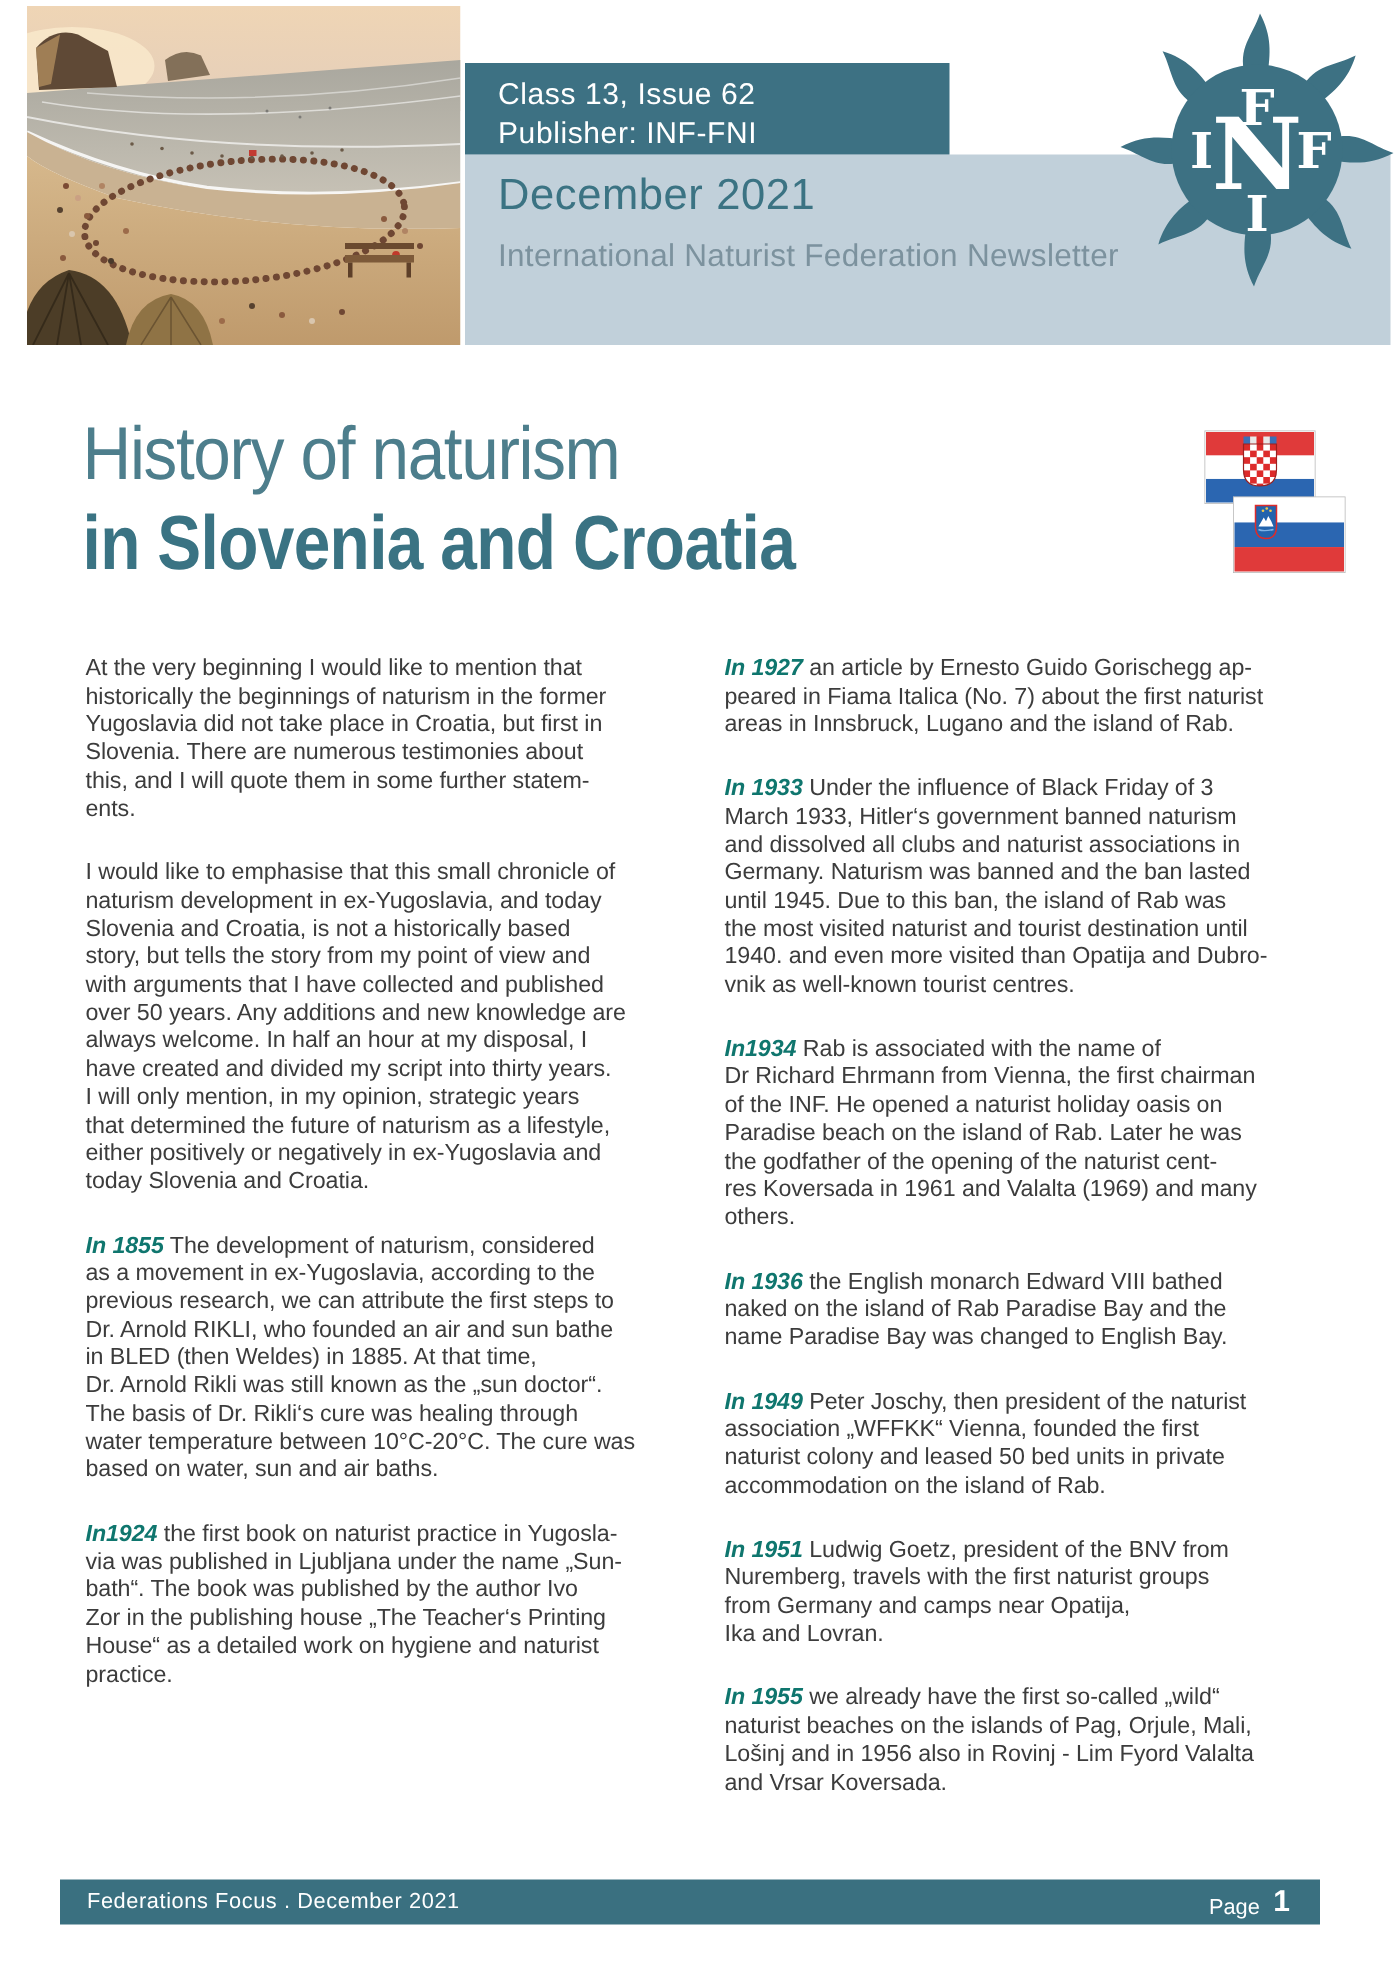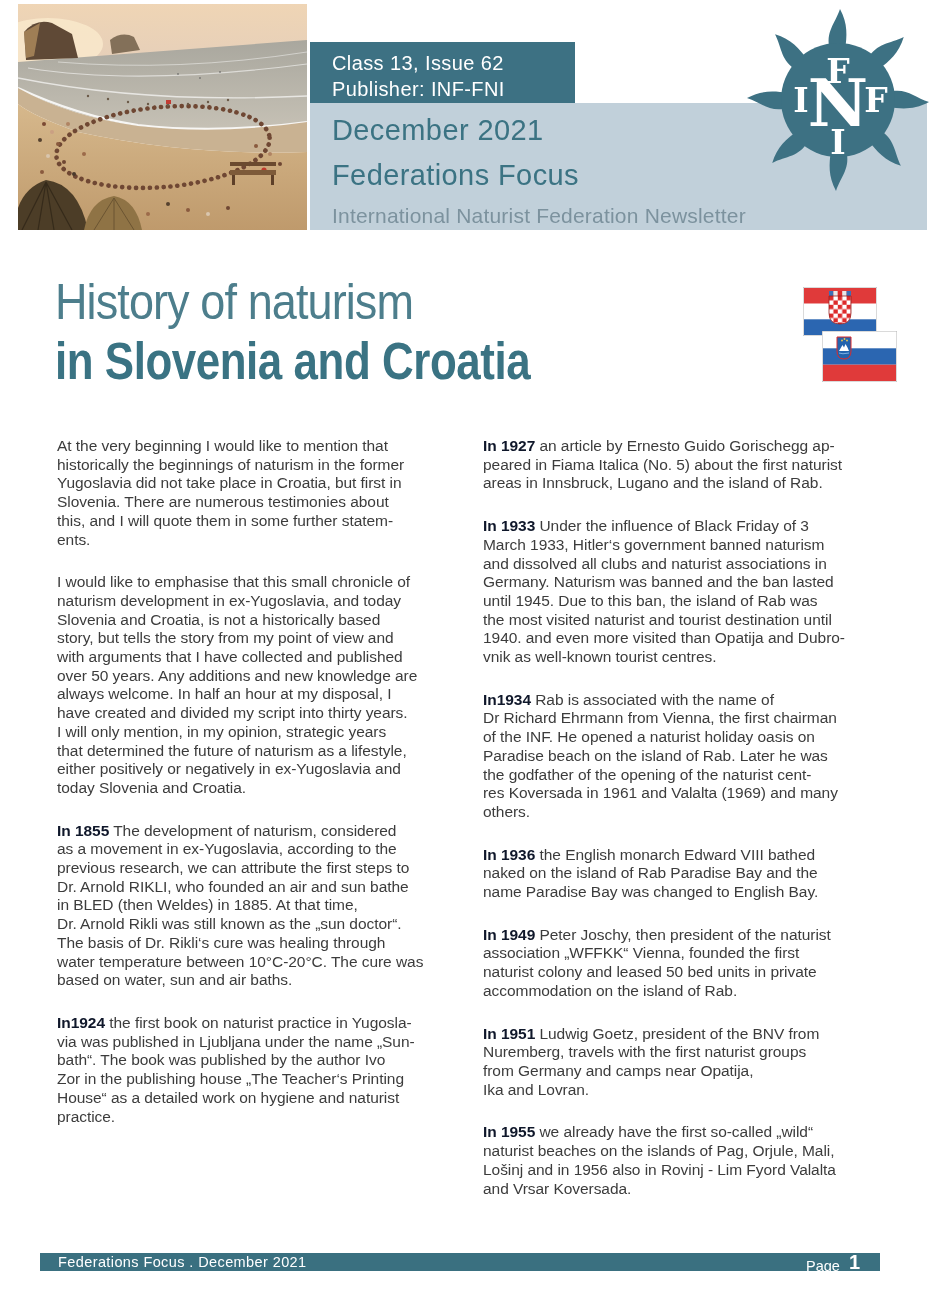--- a/index.html
+++ b/index.html
@@ -5,21 +5,21 @@
   html,body { margin:0; padding:0; background:#ffffff; }
   .page {
     position:relative; width:930px; height:1314px; background:#ffffff;
     font-family:"Liberation Sans", sans-serif; overflow:hidden;
   }
 
   
   .photo { position:absolute; left:18px; top:4px; width:289px; height:226px; }
   .band  { position:absolute; left:310px; top:103px; width:617px; height:127px; background:#c1d0da; }
   .issue-box {
-    position:absolute; left:310px; top:42px; width:265px; height:61px;
+    position:absolute; left:310px; top:42px; width:323px; height:61px;
     background:#3d7183; color:#ffffff; box-sizing:border-box;
     padding:8px 0 0 22px; font-size:20px; line-height:26px; letter-spacing:.4px;
   }
   .masthead { position:absolute; left:332px; top:108px; }
   .mh-line { font-size:29px; font-weight:normal; color:#3b7383; line-height:45px; letter-spacing:.4px; }
   .mh-sub  { margin-top:6px; font-size:21px; color:#7c929e; letter-spacing:.2px; }
   .logo { position:absolute; left:745px; top:7px; width:186px; height:186px; }
 
   
   .article-title { position:absolute; left:55px; top:272px; }
@@ -32,25 +32,25 @@
   .flag-si { left:822px; top:331px; }
 
   
   .col { position:absolute; top:437px; }
   .col-left  { left:57px;  width:420px; }
   .col-right { left:483px; width:422px; }
   .para {
     margin:0 0 24px 0; font-size:15.5px; line-height:18.7px; color:#3c3c3c;
     white-space:pre-line; letter-spacing:-0.05px;
   }
-  .year { color:#0f172a; font-weight:bold; }
+  .year { color:#0f766e; font-weight:bold;font-style:italic; }
 
   
   .footer {
-    position:absolute; left:40px; top:1253px; width:840px; height:18px;
+    position:absolute; left:40px; top:1253px; width:840px; height:30px;
     background:#3a7080; color:#ffffff; box-sizing:border-box;
     display:flex; align-items:center; justify-content:space-between;
     padding:0 20px 0 18px;
   }
   .footer-left { font-size:14.5px; letter-spacing:.4px; }
   .footer-right { display:flex; align-items:flex-end; gap:9px; }
   .page-label { font-size:14.5px; }
   .page-num { font-size:20px; font-weight:bold; }
 
   .logo-letter { font-family:"DejaVu Serif", serif; font-weight:bold; fill:#ffffff; }
@@ -139,21 +139,20 @@
     <path d="M96,194 L76,226 M96,194 L96,226 M96,194 L116,226" stroke="#6b5432" stroke-width="1" fill="none"></path>
   </svg>
 
   <div class="issue-box">
     <div>Class 13, Issue 62</div>
     <div>Publisher: INF-FNI</div>
   </div>
 
   <div class="masthead">
     <div class="mh-line">December 2021</div>
-    <div class="mh-line">Federations Focus</div>
     <div class="mh-sub">International Naturist Federation Newsletter</div>
   </div>
 
   <svg class="logo" viewBox="0 0 186 186">
     <g fill="#3d7183">
       <g transform="translate(93,93)">
         <path d="M -8,-50 C -13,-68 -3,-76 2,-91 C 10,-76 9,-64 7,-50 Z"></path>
         <path d="M -8,-50 C -13,-68 -3,-76 2,-91 C 10,-76 9,-64 7,-50 Z" transform="rotate(45)"></path>
         <path d="M -8,-50 C -13,-68 -3,-76 2,-91 C 10,-76 9,-64 7,-50 Z" transform="rotate(90)"></path>
         <path d="M -8,-50 C -13,-68 -3,-76 2,-91 C 10,-76 9,-64 7,-50 Z" transform="rotate(135)"></path>
@@ -250,21 +249,21 @@
     <p class="para"><span class="year">In1924</span><span> the first book on naturist practice in Yugosla-
 via was published in Ljubljana under the name „Sun-
 bath“. The book was published by the author Ivo
 Zor in the publishing house „The Teacher‘s Printing
 House“ as a detailed work on hygiene and naturist
 practice.</span></p>
   </div>
 
   <div class="col col-right">
     <p class="para"><span class="year">In 1927</span><span>  an article by Ernesto Guido Gorischegg ap-
-peared in Fiama Italica (No. 5) about the first naturist
+peared in Fiama Italica (No. 7) about the first naturist
 areas in Innsbruck, Lugano and the island of Rab.</span></p>
     <p class="para"><span class="year">In 1933</span><span> Under the influence of Black Friday of 3
 March 1933, Hitler‘s government banned naturism
 and dissolved all clubs and naturist associations in
 Germany. Naturism was banned and the ban lasted
 until 1945. Due to this ban, the island of Rab was
 the most visited naturist and tourist destination until
 1940. and even more visited than Opatija and Dubro-
 vnik as well-known tourist centres.</span></p>
     <p class="para"><span class="year">In1934</span><span> Rab is associated with the name of

